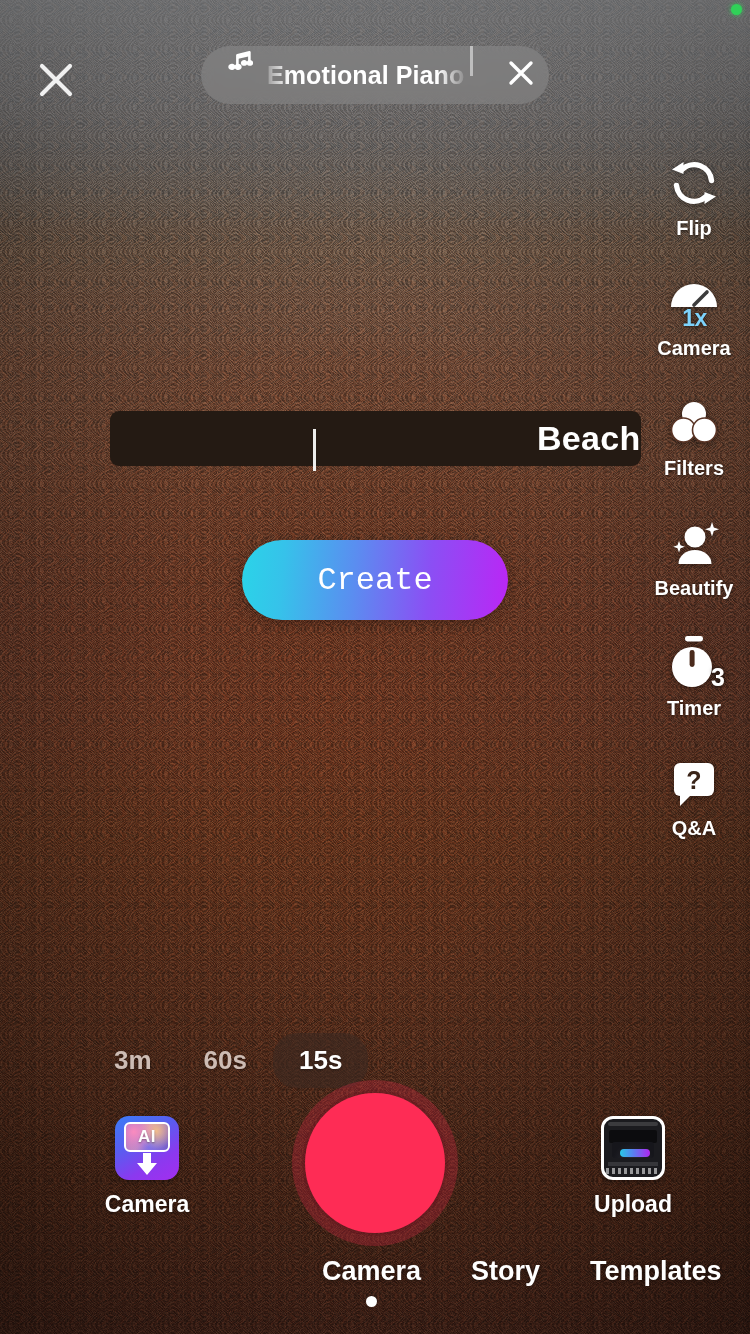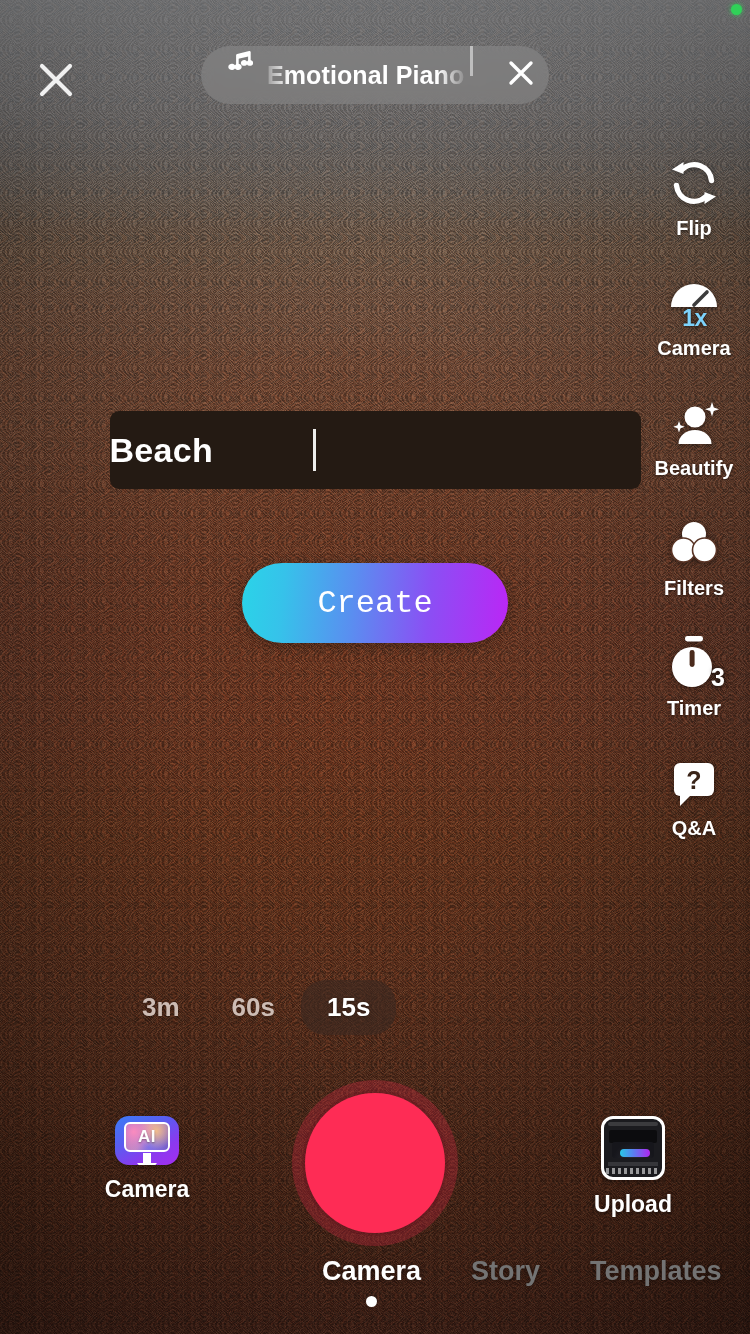--- a/index.html
+++ b/index.html
@@ -217,26 +217,26 @@
     color: #f2ece8;
     font-size: 38px;
     font-weight: normal;
     letter-spacing: 0.2px;
     text-shadow: 0 1px 6px rgba(0,0,0,0.42);
   }
   .prompt-input {
     position: relative;
     margin: 39px auto 0;
     width: 531px;
-    height: 78px;
+    height: 55px;
     border-radius: 9px;
     background: #241a13;
     display: flex;
     align-items: center;
-    justify-content: flex-start;
+    justify-content: flex-end;
   }
   .prompt-caret {
     position: absolute;
     left: 203px; top: 18px;
     width: 3px; height: 42px;
     background: rgba(255,255,255,0.92);
   }
   .prompt-value {
     color: #ffffff;
     font-size: 34px;
@@ -254,25 +254,25 @@
     font-size: 32px;
     font-family: Liberation Mono, monospace;
     display: flex; align-items: center; justify-content: center;
     box-shadow: 0 3px 14px rgba(0,0,0,0.28);
     cursor: pointer;
   }
 
   
   .duration-row {
     position: absolute;
-    left: 0; top: 980px;
+    left: 0; top: 1033px;
     width: 100%;
     display: flex;
     align-items: center;
-    padding-left: 116px;
+    padding-left: 88px;
     gap: 0;
   }
   .duration-opt {
     color: #cdbcb4;
     font-size: 26px;
     font-weight: bold;
     padding: 12px 26px;
     border-radius: 24px;
     text-shadow: 0 1px 3px rgba(0,0,0,0.4);
     white-space: nowrap;
@@ -302,21 +302,21 @@
   .side-label {
     margin-top: 11px;
     color: #ffffff;
     font-size: 23px;
     font-weight: bold;
     text-shadow: 0 1px 4px rgba(0,0,0,0.5);
   }
 
   .effects-tile {
     position: relative;
-    width: 64px; height: 49px;
+    width: 64px; height: 64px;
     border-radius: 14px;
     background: linear-gradient(150deg, #3b7cf6 0%, #5a5cf0 38%, #8b39ef 70%, #a32ef0 100%);
     overflow: hidden;
     box-shadow: 0 2px 6px rgba(0,0,0,0.3);
   }
   .effects-aibox {
     position: absolute;
     left: 9px; top: 6px;
     width: 46px; height: 30px;
     border: 2px solid #ffffff;
@@ -407,21 +407,21 @@
   }
   .nav-item {
     position: relative;
     padding-top: 8px;
     display: flex;
     flex-direction: column;
     align-items: center;
     white-space: nowrap;
   }
   .nav-label {
-    color: #737373;
+    color: #ffffff;
     font-size: 27px;
     font-weight: bold;
     text-shadow: 0 1px 4px rgba(0,0,0,0.45);
   }
   .nav-item.active .nav-label { color: #ffffff; }
   .nav-dot {
     margin-top: 9px;
     width: 11px; height: 11px;
     border-radius: 50%;
     background: #ffffff;
@@ -497,39 +497,39 @@
             <path d="M28 30 L41 17" stroke="#3c3c3c" stroke-width="3.6" stroke-linecap="round"></path>
           </svg>
           <span class="speed-val">1x</span>
         </span>
       </span>
       <span class="tool-label">Camera</span>
     </div>
 
     <div class="tool-item">
       <span class="tool-icon">
+        <svg width="56" height="56" viewBox="0 0 56 56">
+          <circle cx="28" cy="19" r="12" fill="#fff"></circle>
+          <circle cx="17.5" cy="35" r="12" fill="#fff" stroke="#5a3526" stroke-width="1.6"></circle>
+          <circle cx="38.5" cy="35" r="12" fill="#fff" stroke="#5a3526" stroke-width="1.6"></circle>
+        </svg>
+      </span>
+      <span class="tool-label">Filters</span>
+    </div>
+
+    <div class="tool-item">
+      <span class="tool-icon">
         <svg width="58" height="56" viewBox="0 0 58 56">
           <circle cx="30" cy="22" r="10.5" fill="#fff"></circle>
           <path d="M13.5 49 A16.5 14 0 0 1 46.5 49 Z" fill="#fff"></path>
           <path d="M47 7 L48.8 12.4 L54 14.2 L48.8 16 L47 21.4 L45.2 16 L40 14.2 L45.2 12.4 Z" fill="#fff"></path>
           <path d="M14 26 L15.5 30.2 L19.8 31.7 L15.5 33.2 L14 37.4 L12.5 33.2 L8.2 31.7 L12.5 30.2 Z" fill="#fff"></path>
         </svg>
       </span>
       <span class="tool-label">Beautify</span>
-    </div>
-
-    <div class="tool-item">
-      <span class="tool-icon">
-        <svg width="56" height="56" viewBox="0 0 56 56">
-          <circle cx="28" cy="19" r="12" fill="#fff"></circle>
-          <circle cx="17.5" cy="35" r="12" fill="#fff" stroke="#5a3526" stroke-width="1.6"></circle>
-          <circle cx="38.5" cy="35" r="12" fill="#fff" stroke="#5a3526" stroke-width="1.6"></circle>
-        </svg>
-      </span>
-      <span class="tool-label">Filters</span>
     </div>
 
     <div class="tool-item">
       <span class="tool-icon">
         <span class="timer-wrap">
           <svg width="58" height="58" viewBox="0 0 58 58">
             <rect x="20" y="2" width="18" height="5.5" rx="2.4" fill="#fff"></rect>
             <circle cx="27" cy="33" r="20" fill="#fff"></circle>
             <rect x="24.6" y="16" width="5" height="17" rx="2.4" fill="#4a2a1c"></rect>
           </svg>

